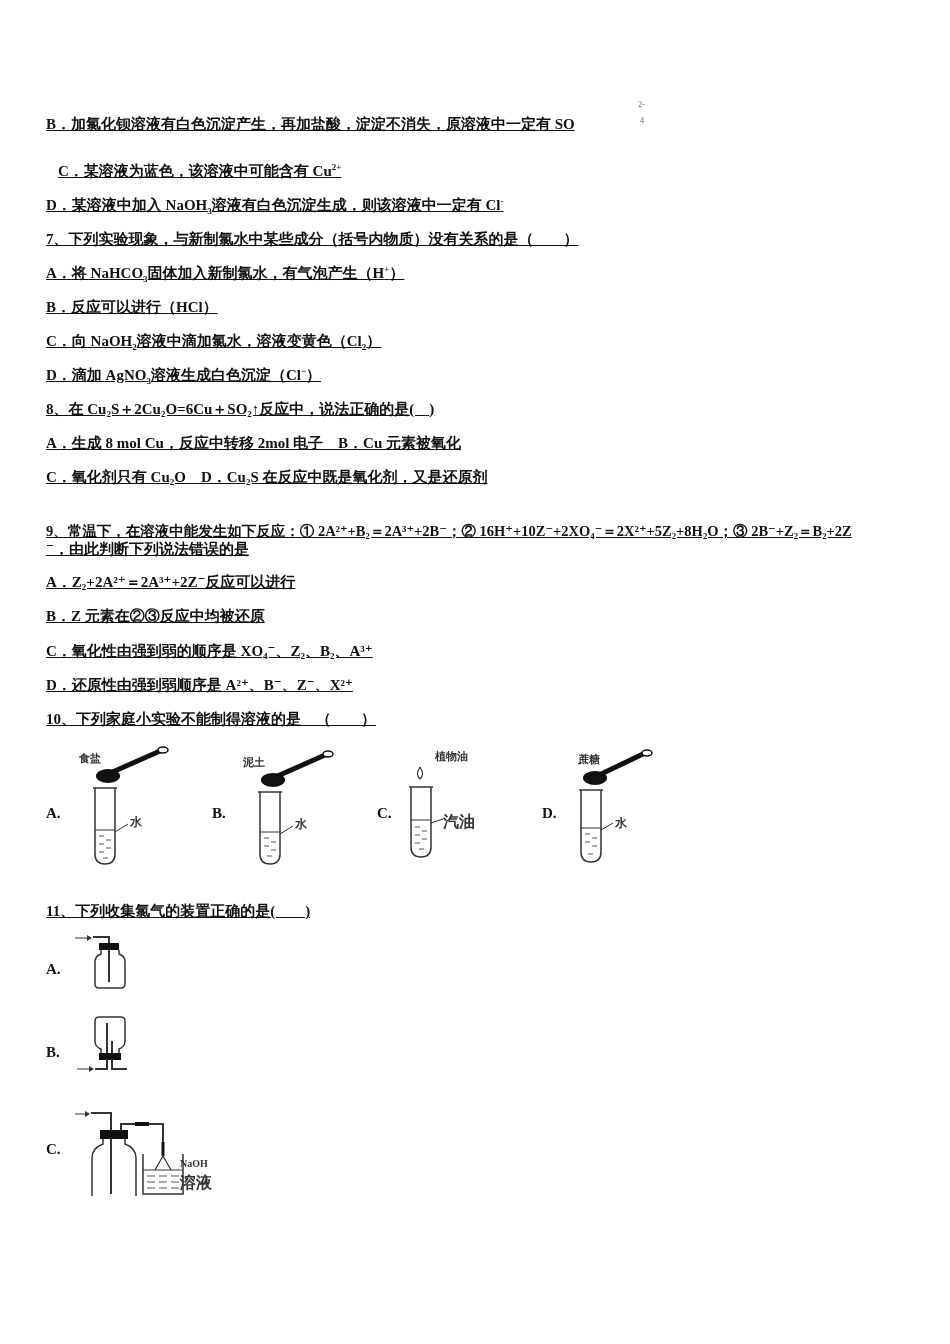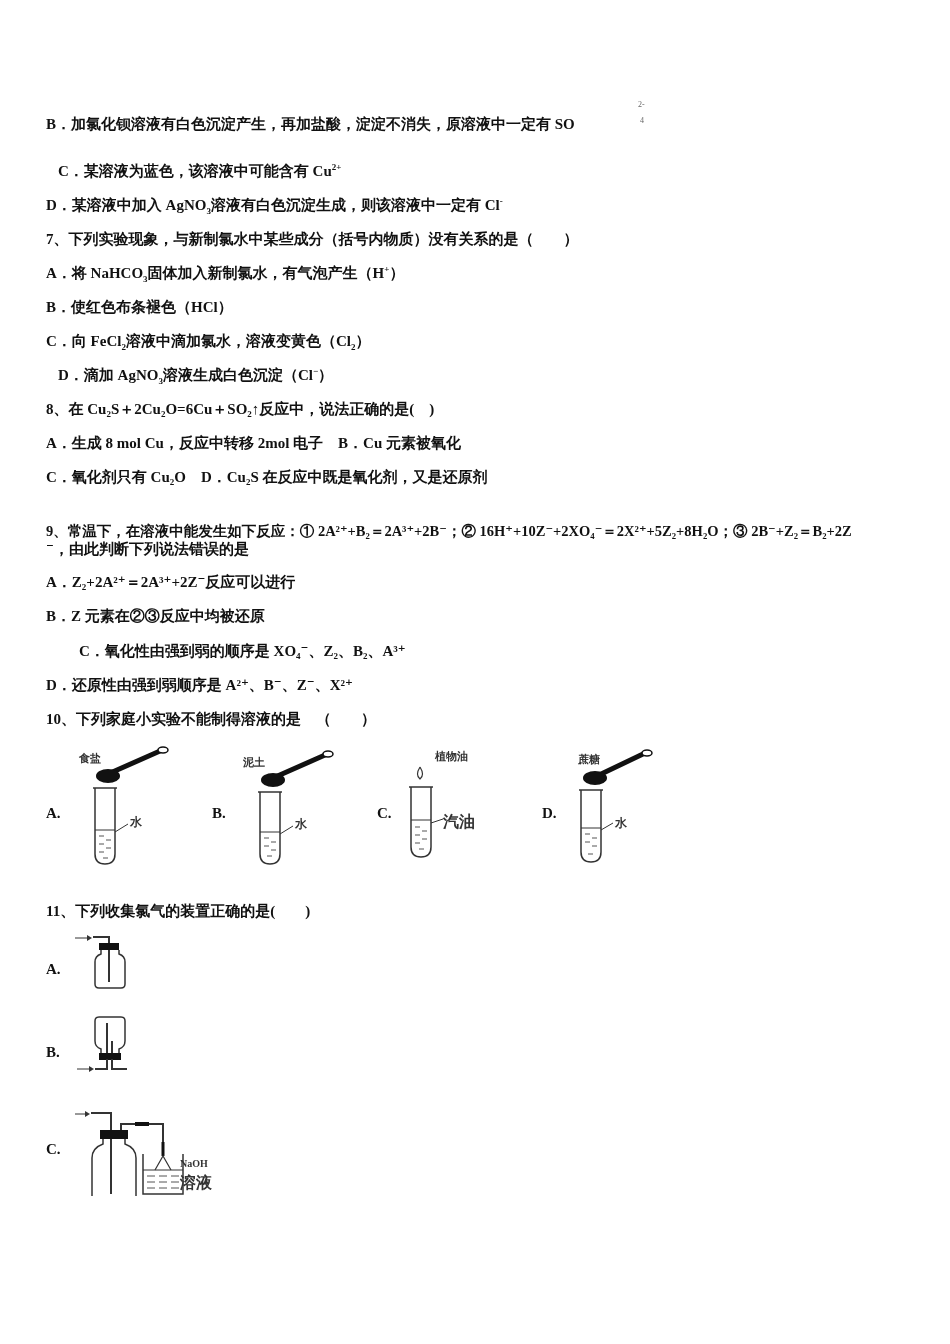--- a/index.html
+++ b/index.html
@@ -1,67 +1,67 @@
 <!DOCTYPE html>
 <html><head>
 <meta charset="utf-8">
 <style>
   html, body { margin: 0; padding: 0; background: #ffffff; }
   body { width: 950px; height: 1344px; position: relative; overflow: hidden;
          font-family: "Liberation Serif", "DejaVu Serif", serif; color: #111; }
   .line { position: absolute; left: 46px; font-size: 15px; line-height: 20px; white-space: nowrap; }
-  .b { font-weight: bold; }
+  .b { font-weight: bold; text-decoration: underline; }
   sup, sub { font-size: 9px; line-height: 0; }
   .sup-small { position: absolute; font-size: 8px; color: #666; }
   .fig { position: absolute; }
   .fig-label { position: absolute; font-weight: bold; font-size: 15px; }
   .small-label { position: absolute; font-size: 11px; font-weight: bold; color: #333; }
 </style>
 </head>
 <body>
 
 <div class="line b" style="top:114px;">
   <span>B．</span><span>加氯化钡溶液有白色沉淀产生，再加盐酸，淀淀不消失，原溶液中一定有 SO</span>
 </div>
 <span class="sup-small" style="left:638px; top:100px;">2-</span>
 <span class="sup-small" style="left:640px; top:116px;">4</span>
 
 <div class="line b" style="top:161px;margin-left:12px;">
   <span>C．</span><span>某溶液为蓝色，该溶液中可能含有 Cu</span><sup>2+</sup>
 </div>
 
 <div class="line b" style="top:195px;">
-  <span>D．</span><span>某溶液中加入 AgNO</span><sub>3</sub><span>溶液有白色沉淀生成，则该溶液中一定有 Cl</span><sup>-</sup>
+  <span>D．</span><span>某溶液中加入 NaOH</span><sub>3</sub><span>溶液有白色沉淀生成，则该溶液中一定有 Cl</span><sup>-</sup>
 </div>
 
 <div class="line" style="top:229px;">
   <span class="b">7、下列实验现象，与新制氯水中某些成分（括号内物质）没有关系的是（　　）</span>
 </div>
 <div class="line b" style="top:263px;">
   <span>A．</span><span>将 NaHCO</span><sub>3</sub><span>固体加入新制氯水，有气泡产生（H</span><sup>+</sup><span>）</span>
 </div>
 <div class="line b" style="top:297px;">
-  <span>B．</span><span>使红色布条褪色（HCl）</span>
+  <span>B．</span><span>反应可以进行（HCl）</span>
 </div>
 <div class="line b" style="top:331px;">
-  <span>C．</span><span>向 FeCl</span><sub>2</sub><span>溶液中滴加氯水，溶液变黄色（Cl</span><sub>2</sub><span>）</span>
-</div>
-<div class="line b" style="top:365px;margin-left:12px;">
+  <span>C．</span><span>向 NaOH</span><sub>2</sub><span>溶液中滴加氯水，溶液变黄色（Cl</span><sub>2</sub><span>）</span>
+</div>
+<div class="line b" style="top:365px;">
   <span>D．</span><span>滴加 AgNO</span><sub>3</sub><span>溶液生成白色沉淀（Cl</span><sup>−</sup><span>）</span>
 </div>
 
 <div class="line b" style="top:399px;">8、在 Cu₂S＋2Cu₂O=6Cu＋SO₂↑反应中，说法正确的是(　)</div>
 <div class="line b" style="top:433px;">A．生成 8 mol Cu，反应中转移 2mol 电子　B．Cu 元素被氧化</div>
 <div class="line b" style="top:467px;">C．氧化剂只有 Cu₂O　D．Cu₂S 在反应中既是氧化剂，又是还原剂</div>
 
 <div class="line b" style="top:502px; font-size:14.5px;margin-top:19px;">9、常温下，在溶液中能发生如下反应：① 2A²⁺+B₂＝2A³⁺+2B⁻；② 16H⁺+10Z⁻+2XO₄⁻＝2X²⁺+5Z₂+8H₂O；③ 2B⁻+Z₂＝B₂+2Z</div>
 <div class="line b" style="top:539px;">⁻，由此判断下列说法错误的是</div>
 <div class="line b" style="top:572px;">A．Z₂+2A²⁺＝2A³⁺+2Z⁻反应可以进行</div>
 <div class="line b" style="top:606px;">B．Z 元素在②③反应中均被还原</div>
-<div class="line b" style="top:641px;margin-left:33px;">C．氧化性由强到弱的顺序是 XO₄⁻、Z₂、B₂、A³⁺</div>
+<div class="line b" style="top:641px;">C．氧化性由强到弱的顺序是 XO₄⁻、Z₂、B₂、A³⁺</div>
 <div class="line b" style="top:675px;">D．还原性由强到弱顺序是 A²⁺、B⁻、Z⁻、X²⁺</div>
 
 <div class="line b" style="top:709px;">10、下列家庭小实验不能制得溶液的是　（　　）</div>
 
 <div>
   <span class="fig-label" style="left:46px; top:805px;">A.</span>
   <span class="small-label" style="left:79px; top:751px;">食盐</span>
   <svg class="fig" style="left:90px; top:746px;" width="80" height="120">
     <line x1="18" y1="28" x2="70" y2="5" stroke="#111" stroke-width="5" stroke-linecap="round"></line>
     <ellipse cx="73" cy="4" rx="5" ry="3" fill="#fff" stroke="#111" stroke-width="1.5"></ellipse>

